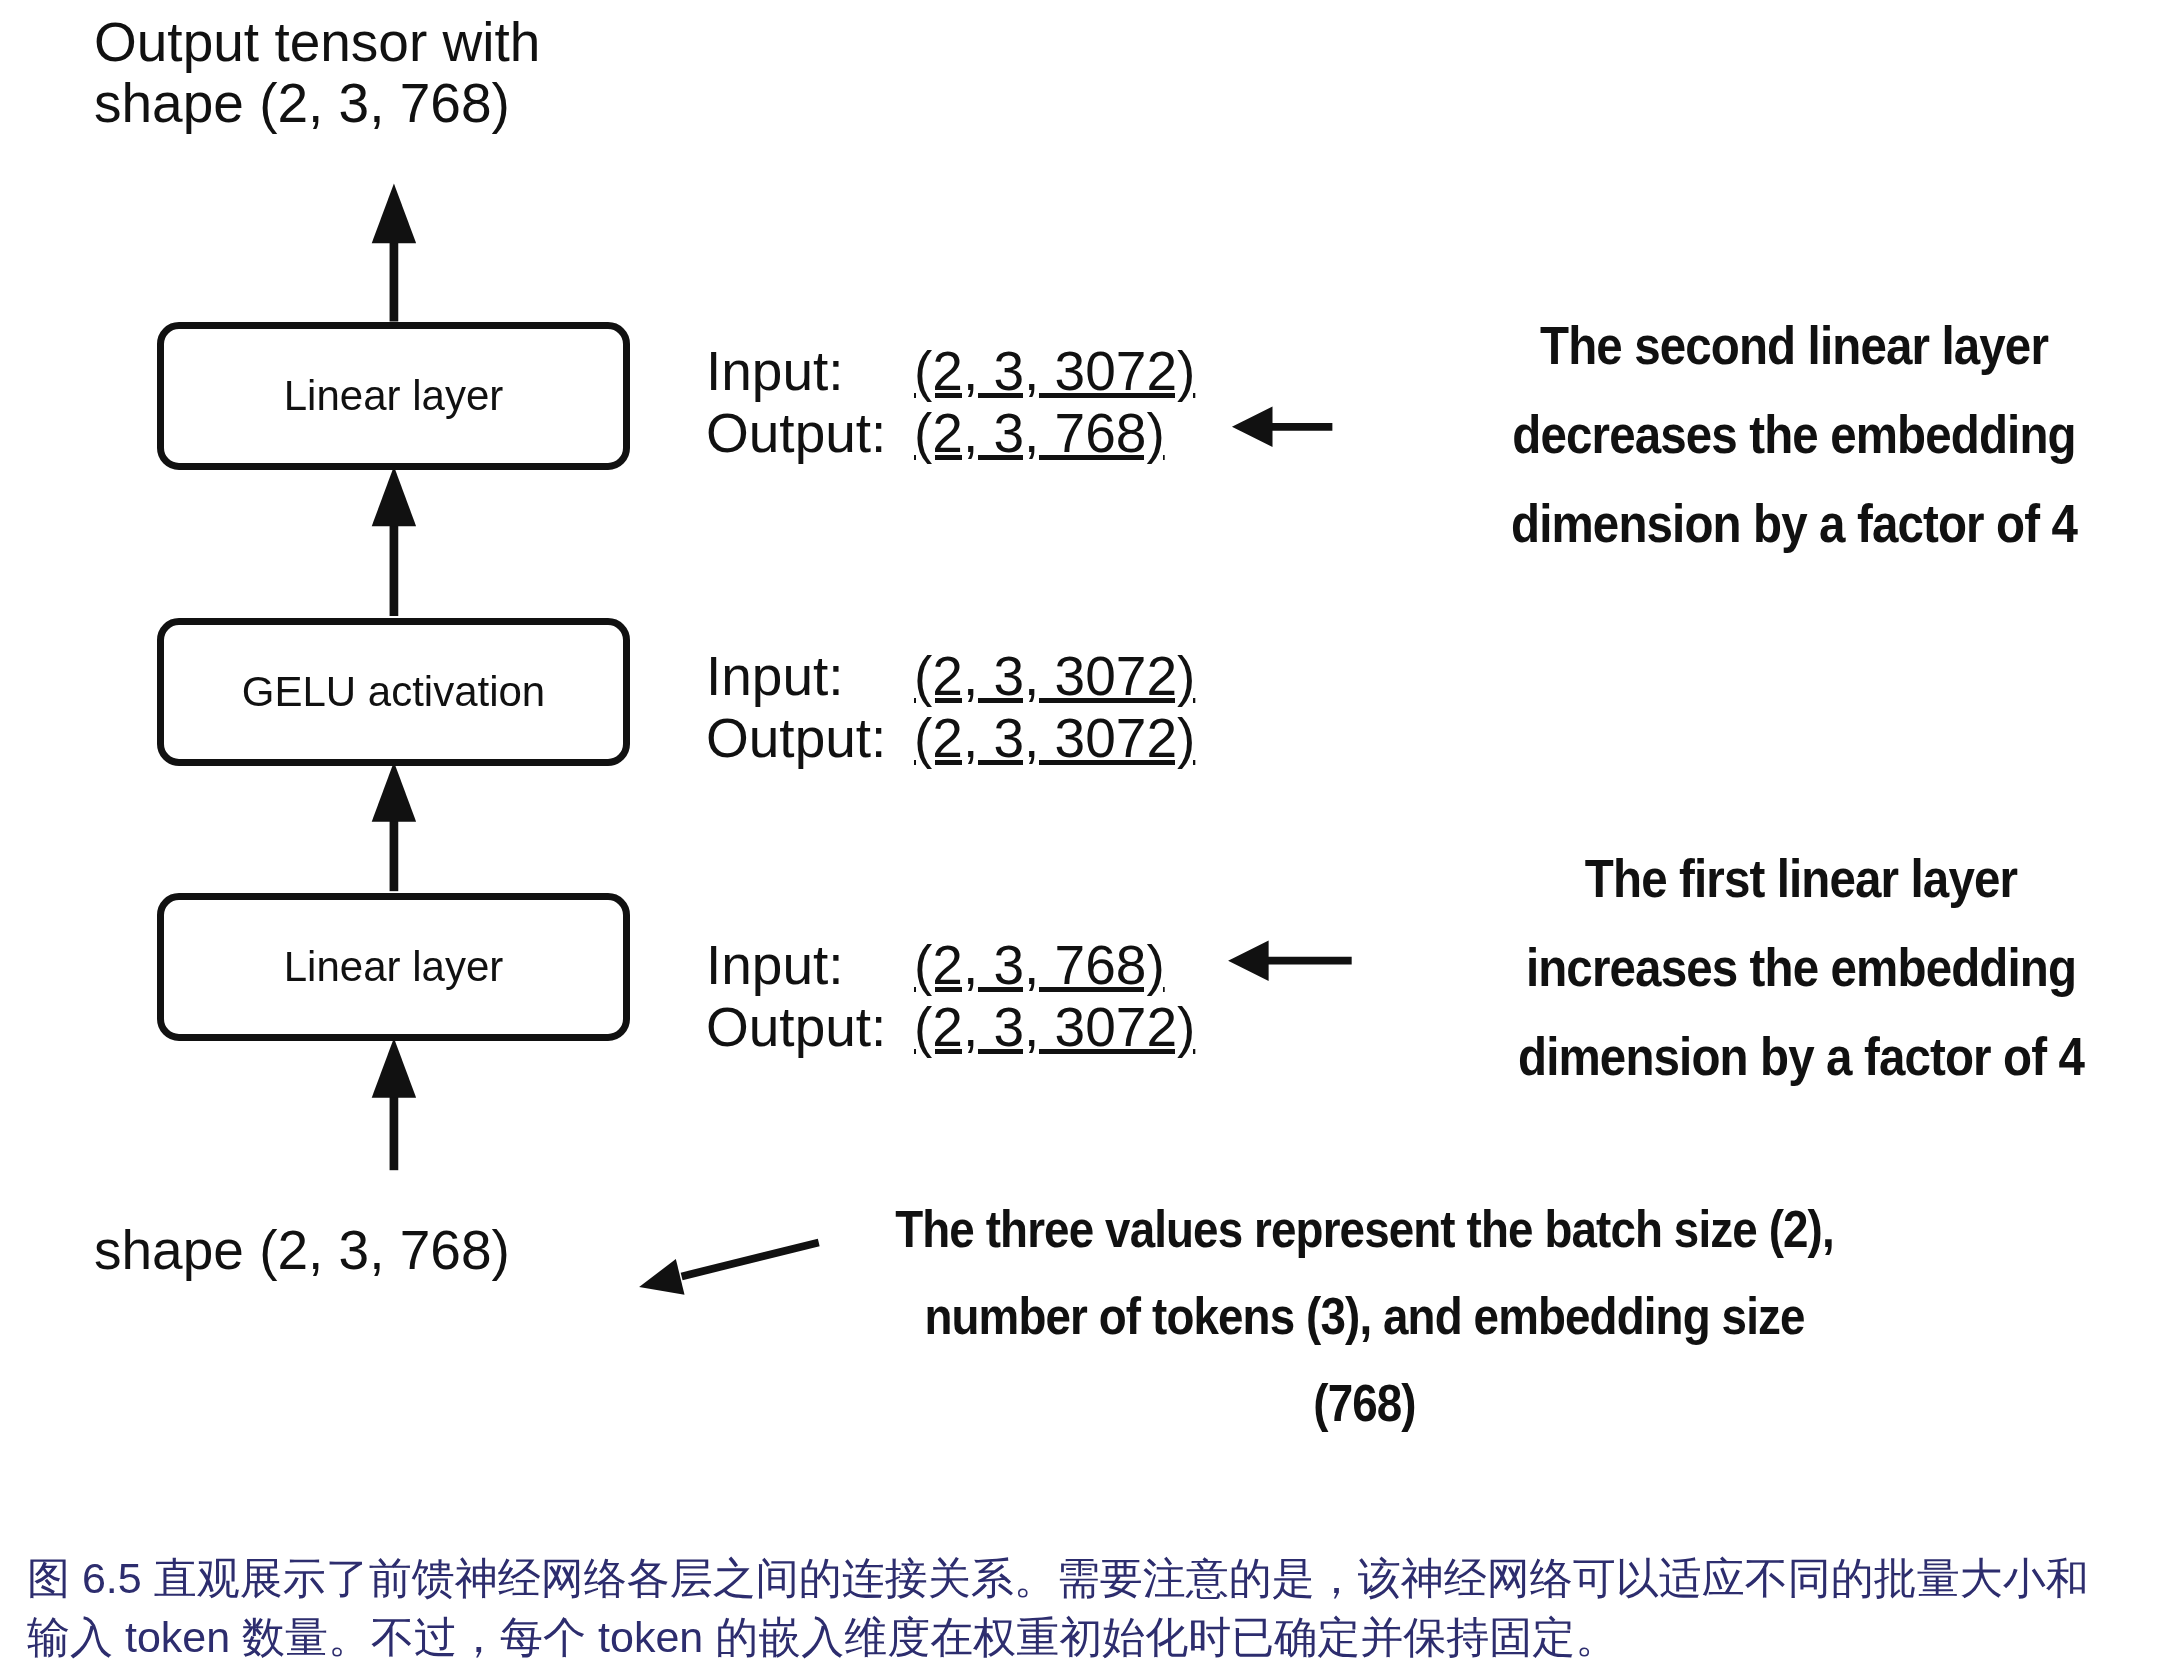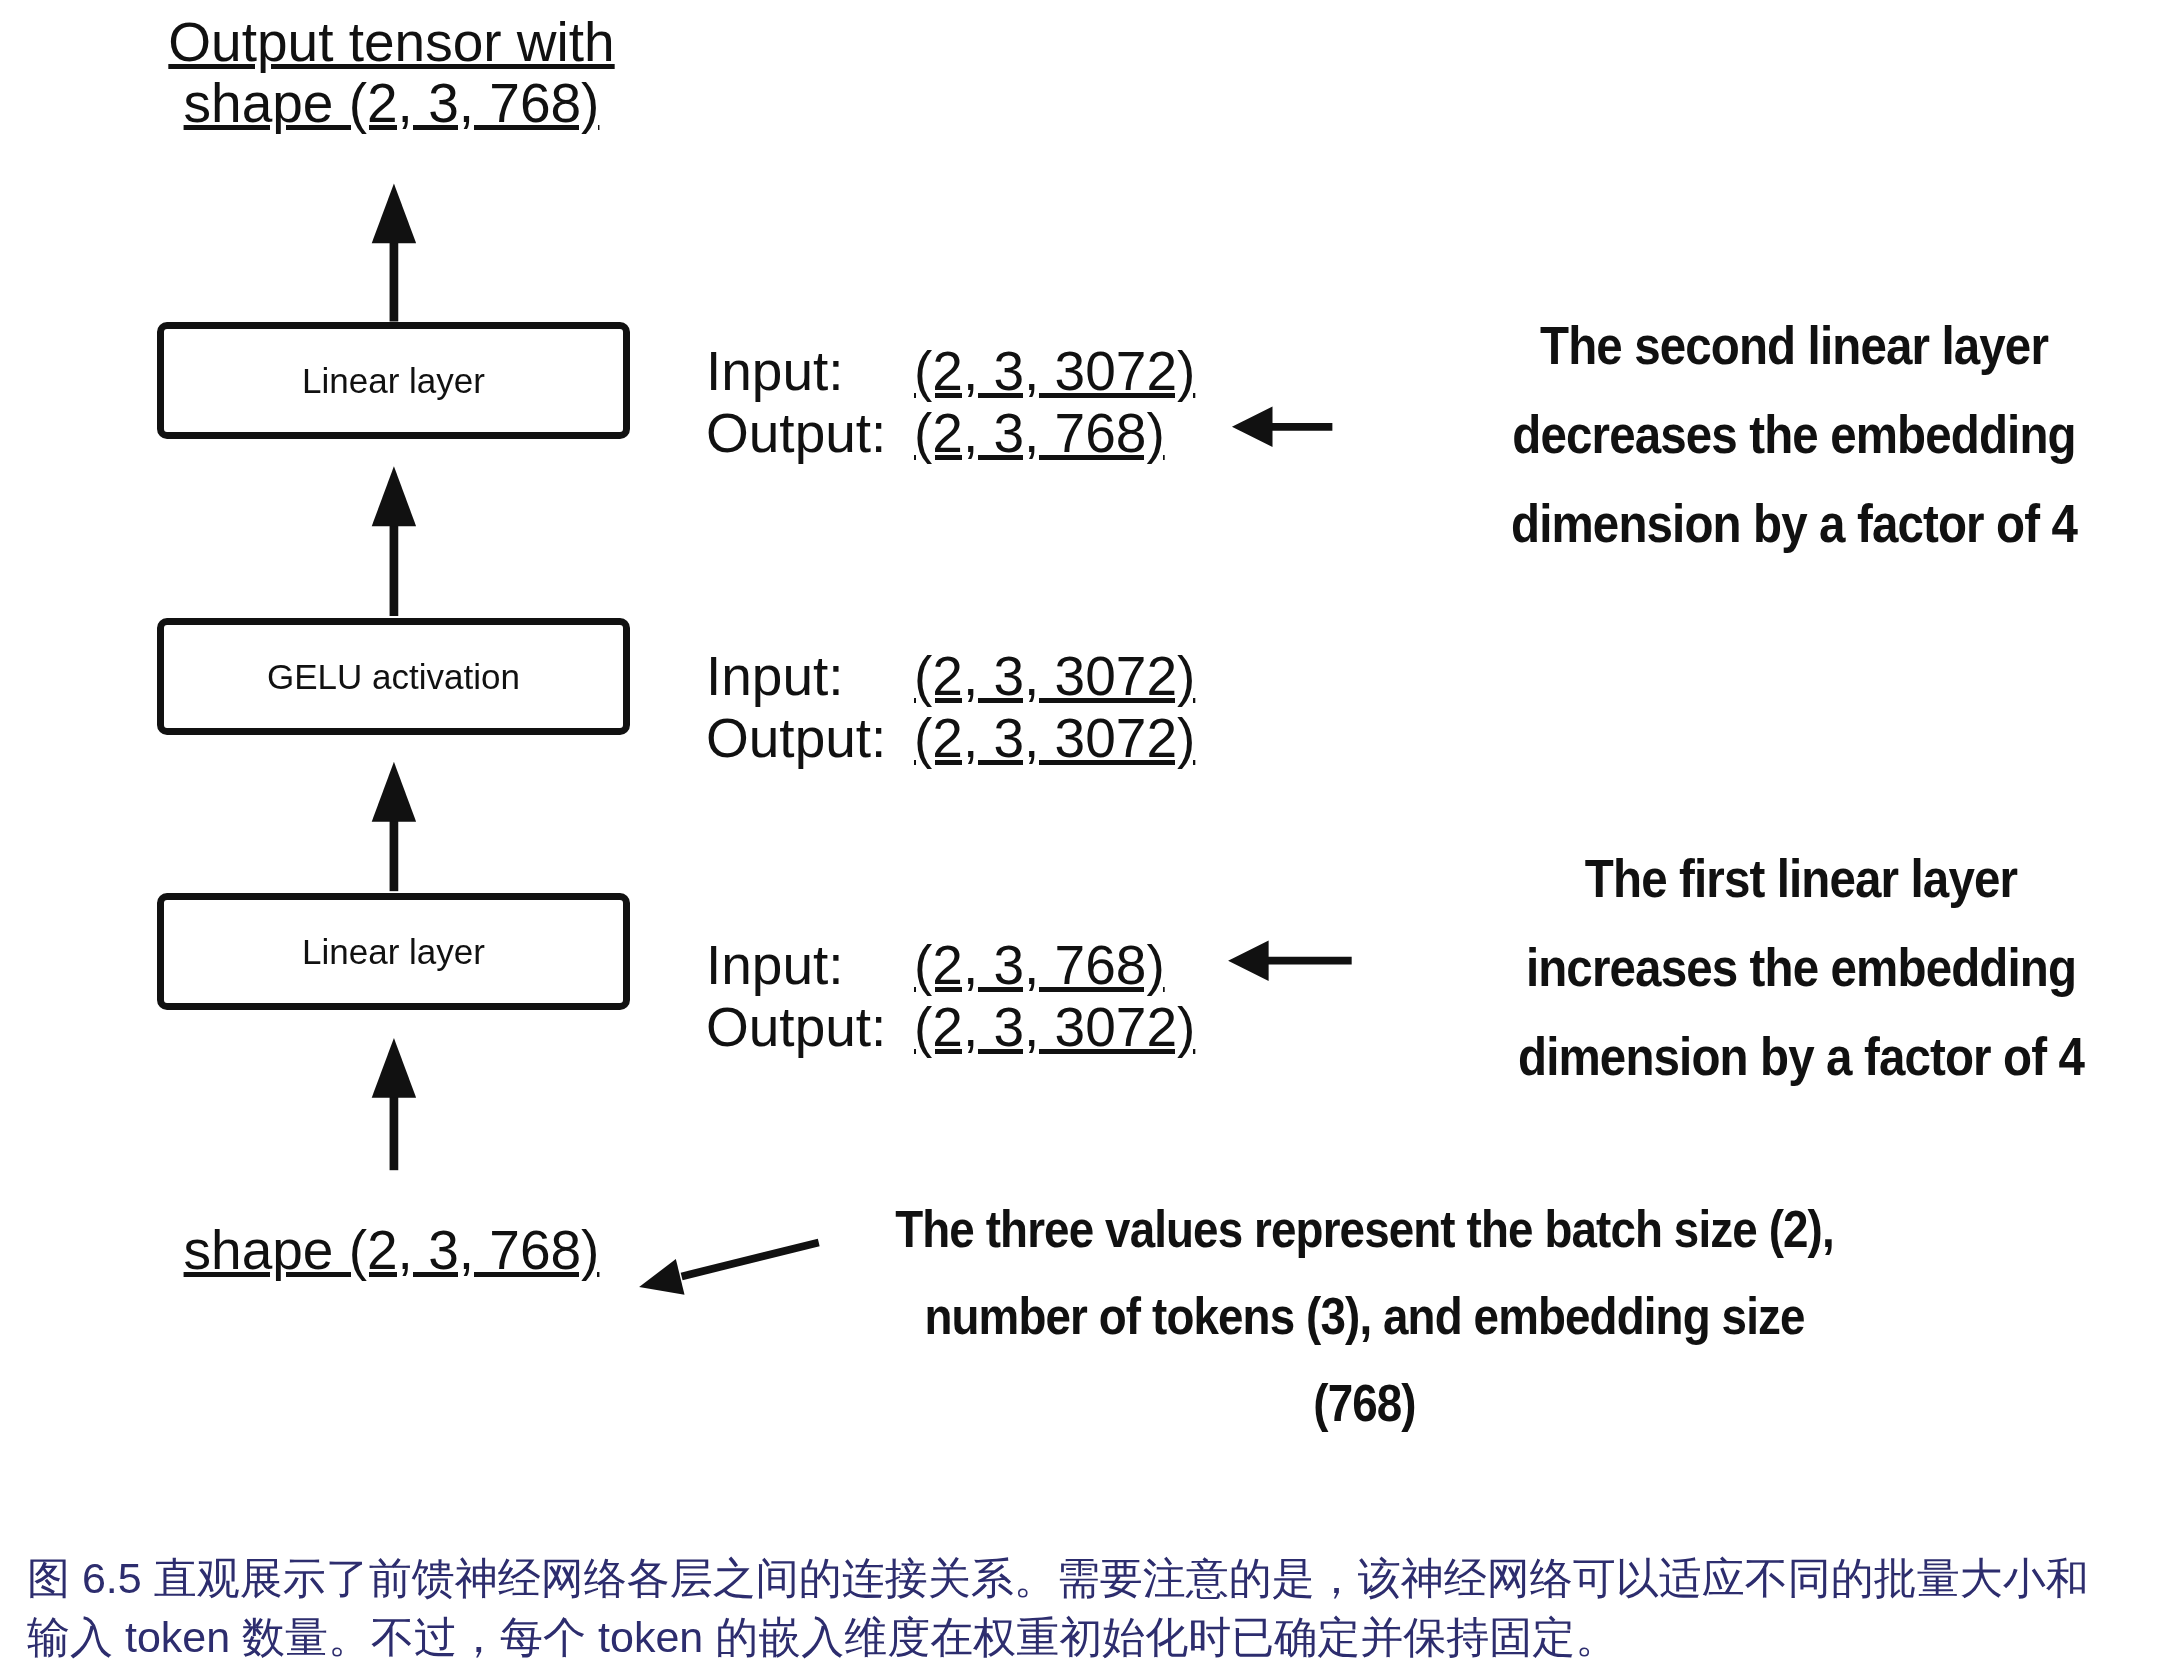--- a/index.html
+++ b/index.html
@@ -8,39 +8,37 @@
     width:2182px;
     height:1680px;
     background:#ffffff;
     font-family:"Liberation Sans", sans-serif;
     color:#111111;
     overflow:hidden;
   }
   .overlay{position:absolute;left:0;top:0;z-index:1;}
   .lbl{
     position:absolute;
-    text-align:center;
     font-size:55px;
     line-height:61px;
     white-space:nowrap;
     z-index:2;
-    text-decoration:underline;
   }
   .box{
     position:absolute;
     left:157px;
     width:473px;
-    height:117px;
+    height:148px;
     border:7.7px solid #111111;
-    border-radius:10px;
+    border-radius:22px;
     background:#ffffff;
     display:flex;
     align-items:center;
     justify-content:center;
-    font-size:35px;
+    font-size:42px;
     box-sizing:border-box;
     z-index:2;
   }
   .io{
     position:absolute;
     left:706px;
     font-size:55px;
     line-height:62px;
     white-space:nowrap;
     z-index:2;

